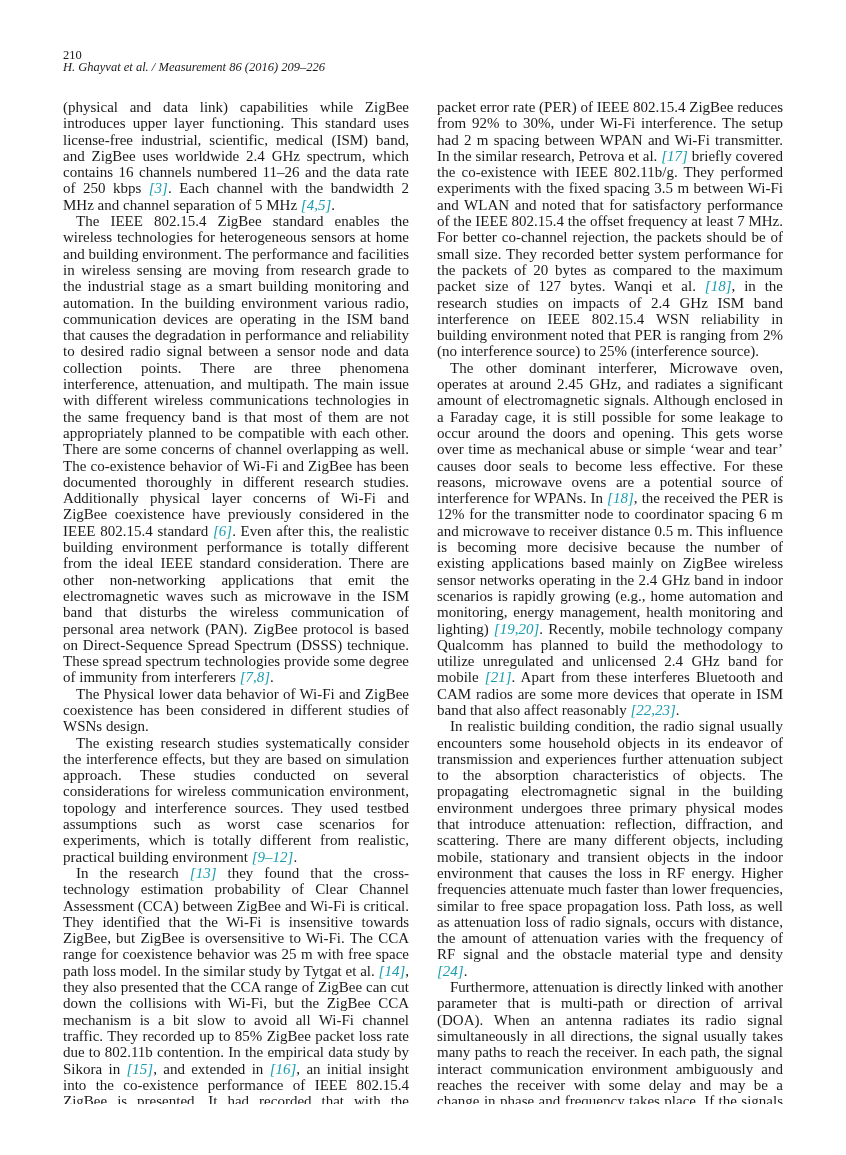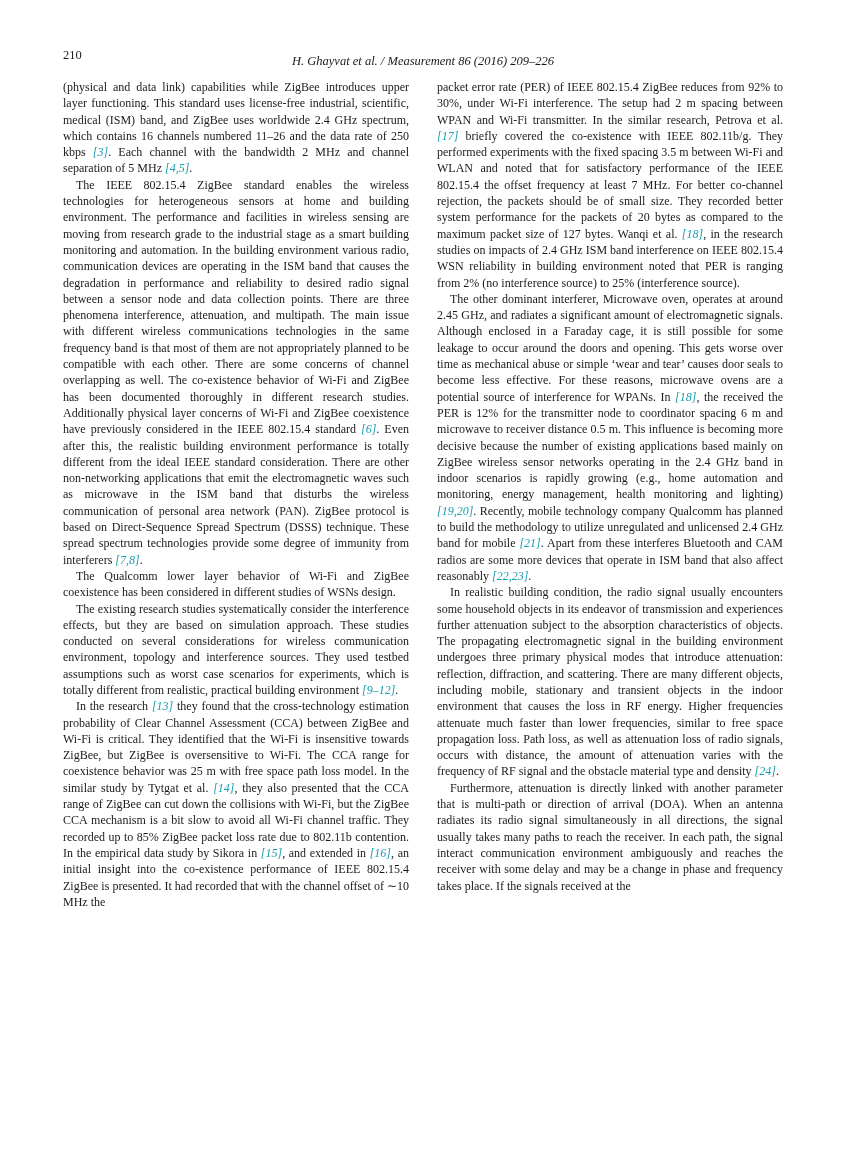--- a/index.html
+++ b/index.html
@@ -22,57 +22,57 @@
   }
   .pagenum {
     position: absolute;
     left: 0;
     top: 0;
   }
   .running {
     position: absolute;
     left: 0;
     right: 0;
-    top: 6px;
-    text-align: center;
+    top: 12px;
     font-style: italic;
   }
   .columns {
     position: absolute;
     top: 79px;
     left: 63px;
     right: 63px;
     display: flex;
     gap: 28px;
   }
   .col {
     width: 346px;
-    font-size: 12px;
+    font-size: 15px;
     line-height: 16.3px;
     text-align: justify;
     hyphens: auto;
+    margin-top: 20px;
     -webkit-hyphens: auto;
   }
   .para { margin: 0; }
   .para.indent { text-indent: 13px; }
   .cite { text-decoration: none; cursor: pointer; font-style: italic; }
 </style>
 </head>
 <body>
 
 <div class="page">
   <div class="header">
     <span class="pagenum">210</span>
     <span class="running">H. Ghayvat et al. / Measurement 86 (2016) 209–226</span>
   </div>
   <div class="columns">
     <div class="col">
         <p class="para"><span>(physical and data link) capabilities while ZigBee introduces upper layer functioning. This standard uses license-free industrial, scientific, medical (ISM) band, and ZigBee uses worldwide 2.4 GHz spectrum, which contains 16 channels numbered 11–26 and the data rate of 250 kbps </span><span class="cite" style="color: rgb(26, 157, 176);">[3]</span><span>. Each channel with the bandwidth 2 MHz and channel separation of 5 MHz </span><span class="cite" style="color: rgb(26, 157, 176);">[4,5]</span><span>.</span></p>
         <p class="para indent"><span>The IEEE 802.15.4 ZigBee standard enables the wireless technologies for heterogeneous sensors at home and building environment. The performance and facilities in wireless sensing are moving from research grade to the industrial stage as a smart building monitoring and automation. In the building environment various radio, communication devices are operating in the ISM band that causes the degradation in performance and reliability to desired radio signal between a sensor node and data collection points. There are three phenomena interference, attenuation, and multipath. The main issue with different wireless communications technologies in the same frequency band is that most of them are not appropriately planned to be compatible with each other. There are some concerns of channel overlapping as well. The co-existence behavior of Wi-Fi and ZigBee has been documented thoroughly in different research studies. Additionally physical layer concerns of Wi-Fi and ZigBee coexistence have previously considered in the IEEE 802.15.4 standard </span><span class="cite" style="color: rgb(26, 157, 176);">[6]</span><span>. Even after this, the realistic building environment performance is totally different from the ideal IEEE standard consideration. There are other non-networking applications that emit the electromagnetic waves such as microwave in the ISM band that disturbs the wireless communication of personal area network (PAN). ZigBee protocol is based on Direct-Sequence Spread Spectrum (DSSS) technique. These spread spectrum technologies provide some degree of immunity from interferers </span><span class="cite" style="color: rgb(26, 157, 176);">[7,8]</span><span>.</span></p>
-        <p class="para indent"><span>The Qualcomm lower layer behavior of Wi-Fi and ZigBee coexistence has been considered in different studies of WSNs design.</span></p>
+        <p class="para indent"><span>The Physical lower data behavior of Wi-Fi and ZigBee coexistence has been considered in different studies of WSNs design.</span></p>
         <p class="para indent"><span>The existing research studies systematically consider the interference effects, but they are based on simulation approach. These studies conducted on several considerations for wireless communication environment, topology and interference sources. They used testbed assumptions such as worst case scenarios for experiments, which is totally different from realistic, practical building environment </span><span class="cite" style="color: rgb(26, 157, 176);">[9–12]</span><span>.</span></p>
         <p class="para indent"><span>In the research </span><span class="cite" style="color: rgb(26, 157, 176);">[13]</span><span> they found that the cross-technology estimation probability of Clear Channel Assessment (CCA) between ZigBee and Wi-Fi is critical. They identified that the Wi-Fi is insensitive towards ZigBee, but ZigBee is oversensitive to Wi-Fi. The CCA range for coexistence behavior was 25 m with free space path loss model. In the similar study by Tytgat et al. </span><span class="cite" style="color: rgb(26, 157, 176);">[14]</span><span>, they also presented that the CCA range of ZigBee can cut down the collisions with Wi-Fi, but the ZigBee CCA mechanism is a bit slow to avoid all Wi-Fi channel traffic. They recorded up to 85% ZigBee packet loss rate due to 802.11b contention. In the empirical data study by Sikora in </span><span class="cite" style="color: rgb(26, 157, 176);">[15]</span><span>, and extended in </span><span class="cite" style="color: rgb(26, 157, 176);">[16]</span><span>, an initial insight into the co-existence performance of IEEE 802.15.4 ZigBee is presented. It had recorded that with the channel offset of ∼10 MHz the</span></p>
       </div>
     <div class="col">
         <p class="para"><span>packet error rate (PER) of IEEE 802.15.4 ZigBee reduces from 92% to 30%, under Wi-Fi interference. The setup had 2 m spacing between WPAN and Wi-Fi transmitter. In the similar research, Petrova et al. </span><span class="cite" style="color: rgb(26, 157, 176);">[17]</span><span> briefly covered the co-existence with IEEE 802.11b/g. They performed experiments with the fixed spacing 3.5 m between Wi-Fi and WLAN and noted that for satisfactory performance of the IEEE 802.15.4 the offset frequency at least 7 MHz. For better co-channel rejection, the packets should be of small size. They recorded better system performance for the packets of 20 bytes as compared to the maximum packet size of 127 bytes. Wanqi et al. </span><span class="cite" style="color: rgb(26, 157, 176);">[18]</span><span>, in the research studies on impacts of 2.4 GHz ISM band interference on IEEE 802.15.4 WSN reliability in building environment noted that PER is ranging from 2% (no interference source) to 25% (interference source).</span></p>
         <p class="para indent"><span>The other dominant interferer, Microwave oven, operates at around 2.45 GHz, and radiates a significant amount of electromagnetic signals. Although enclosed in a Faraday cage, it is still possible for some leakage to occur around the doors and opening. This gets worse over time as mechanical abuse or simple ‘wear and tear’ causes door seals to become less effective. For these reasons, microwave ovens are a potential source of interference for WPANs. In </span><span class="cite" style="color: rgb(26, 157, 176);">[18]</span><span>, the received the PER is 12% for the transmitter node to coordinator spacing 6 m and microwave to receiver distance 0.5 m. This influence is becoming more decisive because the number of existing applications based mainly on ZigBee wireless sensor networks operating in the 2.4 GHz band in indoor scenarios is rapidly growing (e.g., home automation and monitoring, energy management, health monitoring and lighting) </span><span class="cite" style="color: rgb(26, 157, 176);">[19,20]</span><span>. Recently, mobile technology company Qualcomm has planned to build the methodology to utilize unregulated and unlicensed 2.4 GHz band for mobile </span><span class="cite" style="color: rgb(26, 157, 176);">[21]</span><span>. Apart from these interferes Bluetooth and CAM radios are some more devices that operate in ISM band that also affect reasonably </span><span class="cite" style="color: rgb(26, 157, 176);">[22,23]</span><span>.</span></p>
         <p class="para indent"><span>In realistic building condition, the radio signal usually encounters some household objects in its endeavor of transmission and experiences further attenuation subject to the absorption characteristics of objects. The propagating electromagnetic signal in the building environment undergoes three primary physical modes that introduce attenuation: reflection, diffraction, and scattering. There are many different objects, including mobile, stationary and transient objects in the indoor environment that causes the loss in RF energy. Higher frequencies attenuate much faster than lower frequencies, similar to free space propagation loss. Path loss, as well as attenuation loss of radio signals, occurs with distance, the amount of attenuation varies with the frequency of RF signal and the obstacle material type and density </span><span class="cite" style="color: rgb(26, 157, 176);">[24]</span><span>.</span></p>
         <p class="para indent"><span>Furthermore, attenuation is directly linked with another parameter that is multi-path or direction of arrival (DOA). When an antenna radiates its radio signal simultaneously in all directions, the signal usually takes many paths to reach the receiver. In each path, the signal interact communication environment ambiguously and reaches the receiver with some delay and may be a change in phase and frequency takes place. If the signals received at the</span></p>
       </div>
   </div>

